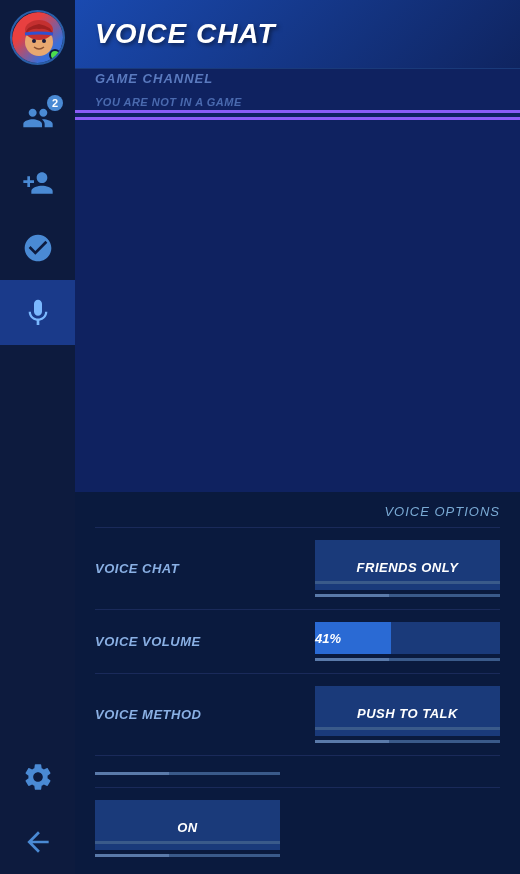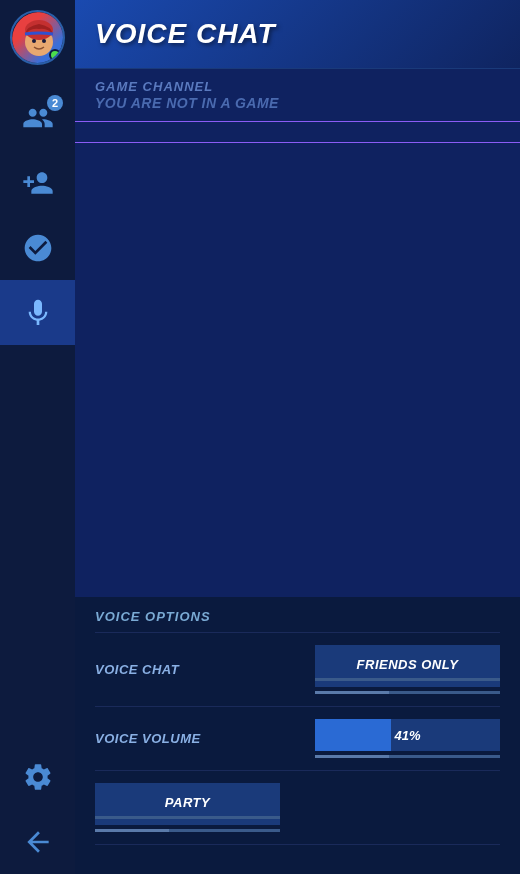--- a/index.html
+++ b/index.html
@@ -124,57 +124,58 @@
 
     
     .channels-area {
       flex: 1;
       padding: 0;
       background: #0f2260;
       overflow: hidden;
     }
 
     .channel-row {
-      padding: 10px 20px;
-      border-bottom: 1px solid #8b5cf6;
+      padding: 2px 20px;
+      border-bottom: 3px solid #8b5cf6;
     }
 
     .channel-name {
       color: #5a7abf;
       font-size: 13px;
       font-weight: 900;
       font-style: italic;
       letter-spacing: 1px;
       text-transform: uppercase;
     }
 
     .channel-status {
       color: #4a6aaf;
-      font-size: 14px;
+      font-size: 11px;
       font-weight: 700;
       font-style: italic;
       letter-spacing: 0.5px;
       text-transform: uppercase;
-      margin-top: 1px;
+      margin-top: 10px;
     }
 
     
     .voice-options {
       background: #0a1a3e;
       padding: 12px 20px 5px;
     }
 
     .voice-options-title {
       color: #7aaad4;
       font-size: 13px;
-      font-weight: 700;
+      font-weight: 400;
       font-style: italic;
       letter-spacing: 1px;
       text-transform: uppercase;
       margin-bottom: 8px;
+      text-align: right;
     }
 
     .option-row {
       display: flex;
       align-items: center;
       justify-content: space-between;
       padding: 12px 0;
       border-top: 1px solid #1a2a5a;
     }
 
@@ -189,21 +190,21 @@
 
     .option-control {
       width: 185px;
       position: relative;
     }
 
     .toggle-btn {
       width: 100%;
       background: #1a3a7a;
       border: none;
-      padding: 12px 0 6px;
+      padding: 20px 0 6px;
       color: white;
       font-size: 13px;
       font-weight: 900;
       font-style: italic;
       letter-spacing: 0.5px;
       text-transform: uppercase;
       cursor: pointer;
       text-align: center;
       position: relative;
     }
@@ -246,21 +247,20 @@
     }
 
     .volume-text {
       position: relative;
       z-index: 1;
       color: white;
       font-size: 13px;
       font-weight: 900;
       font-style: italic;
       width: 100%;
-      text-align: center;
     }
 
     .volume-underline {
       height: 3px;
       background: linear-gradient(to right, #5a7aaa 0%, #5a7aaa 40%, #3a5a8a 40%);
       margin-top: 4px;
     }
   </style>
 </head>
 <body>
@@ -361,24 +361,34 @@
         <div class="volume-control">
           <div class="volume-bar-bg">
             <div class="volume-bar-fill" style="width:41%"></div>
             <div class="volume-text">41%</div>
           </div>
           <div class="volume-underline"></div>
         </div>
       </div>
     </div>
 
-
-    <div class="option-row">
-      <div class="option-control">
-        <div class="toggle-btn">PARTY</div>
+    <div class="option-row">
+      <div class="option-label">VOICE METHOD</div>
+      <div class="option-control">
+        <div class="toggle-btn">PUSH TO TALK</div>
         <div class="btn-underline"></div>
       </div>
     </div>
 
     <div class="option-row">
+      <div class="option-control">
+        <div class="btn-underline"></div>
+      </div>
+    </div>
+
+    <div class="option-row">
+      <div class="option-control">
+        <div class="toggle-btn">ON</div>
+        <div class="btn-underline"></div>
+      </div>
     </div>
   </div>
 </div>
 
 </body></html>

